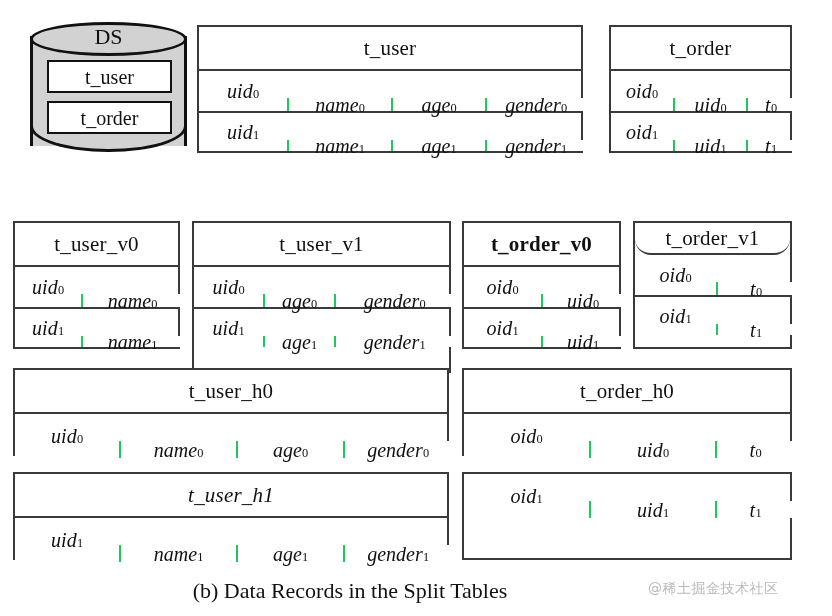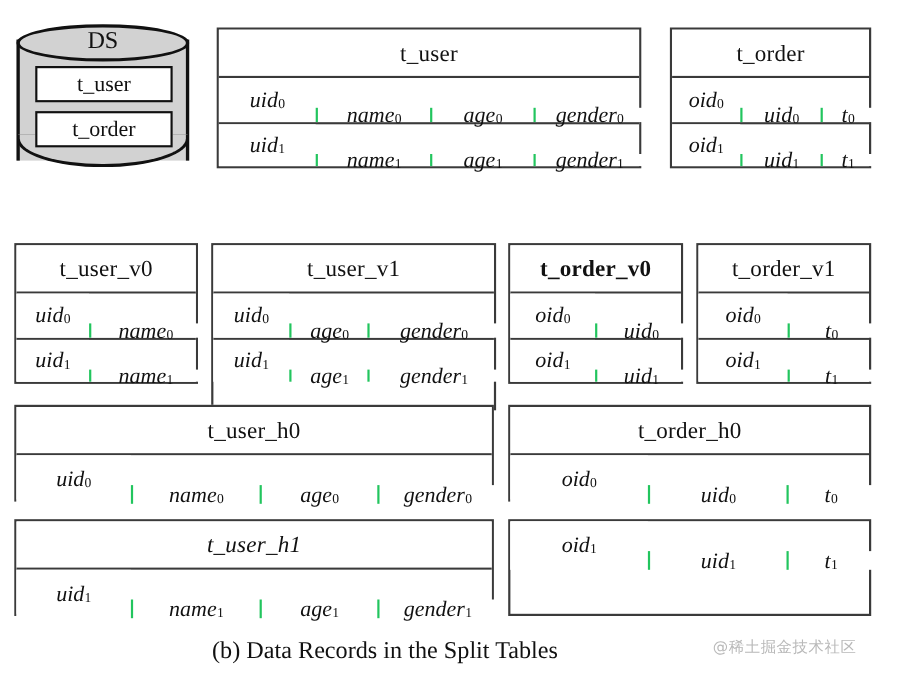--- a/index.html
+++ b/index.html
@@ -70,21 +70,21 @@
     font-size: .62em;
     vertical-align: baseline;
     position: relative;
     top: .28em;
     left: .02em;
   }
 
   
   .ds {
     position: absolute;
-    left: 10px;
+    left: 25px;
     top: 18px;
     width: 167px;
     height: 136px;
   }
   .ds-body {
     position: absolute;
     left: 5px;
     top: 18px;
     width: 157px;
     height: 110px;
@@ -322,21 +322,21 @@
             <span>oid</span>
             <sub>1</sub>
           </div>
           <div class="cell" style="width: 82px; flex: 0 0 auto;">
             <span>uid</span>
             <sub>1</sub>
           </div>
         </div>
       </div>
       <div class="tbl" style="left: 633px; top: 221px; width: 159px; height: 128px;">
-        <div class="thead" style="height: 44px;">t_order_v1</div>
+        <div class="thead" style="height: 32px; border-radius: 16px;">t_order_v1</div>
         <div class="trow" style="height: 40px;">
           <div class="cell" style="width: 81px; flex: 0 0 auto;">
             <span>oid</span>
             <sub>0</sub>
           </div>
           <div class="cell" style="width: 78px; flex: 0 0 auto;">
             <span>t</span>
             <sub>0</sub>
           </div>
         </div>

